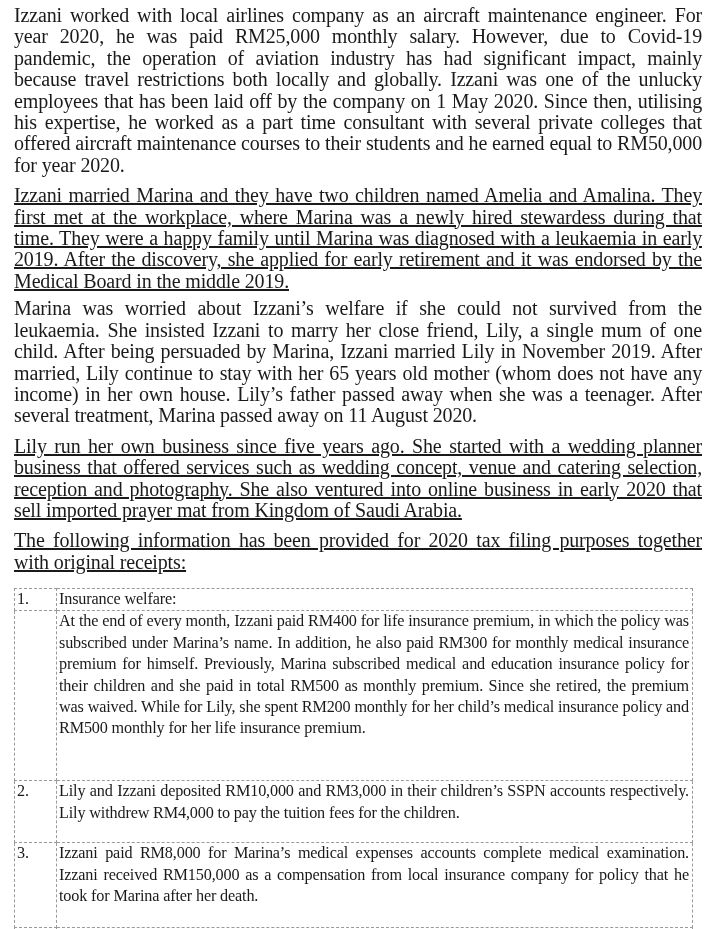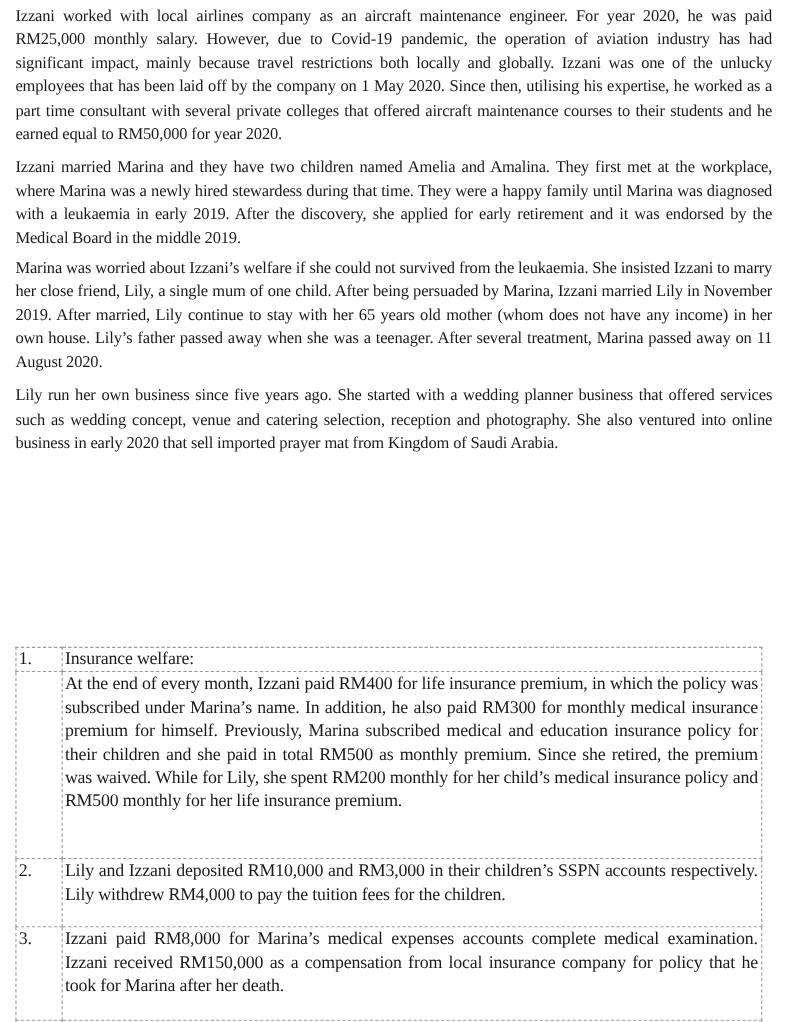--- a/index.html
+++ b/index.html
@@ -3,25 +3,25 @@
 <meta charset="utf-8">
 <style>
   html, body { margin: 0; padding: 0; background: #ffffff; }
   body {
     width: 722px; height: 929px; overflow: hidden; position: relative;
     font-family: "Liberation Serif", "DejaVu Serif", serif;
     color: #1a1a1a;
   }
   .page { position: absolute; left: 14px; top: 0; width: 688px; }
   .para {
-    font-size: 15px; line-height: 21.4px; text-align: justify;
+    font-size: 20px; line-height: 21.4px; text-align: justify;
     margin: 6px 0 0 0; letter-spacing: -0.15px;
   }
   .para.first { margin-top: 5px; }
-  .gap { margin-top: 9px; }
+  .gap { margin-top: 9px; text-decoration: underline; }
   table.info {
     position: absolute; left: 14px; top: 588px; width: 679px;
     border-collapse: collapse; font-size: 16.2px; line-height: 21.4px;
     letter-spacing: -0.15px;
   }
   table.info td {
     border: 1px dashed #9a9a9a; vertical-align: top; padding: 0 3px 0 2px;
   }
   td.num { width: 36px; padding-left: 0; }
   td.body { text-align: justify; padding-left: 9px; padding-right: 3px; }
@@ -32,20 +32,21 @@
   tr.r4 td { height: 10px; }
 </style>
 </head>
 <body>
 
 <div class="page">
   <p class="para first">Izzani worked with local airlines company as an aircraft maintenance engineer. For year 2020, he was paid RM25,000 monthly salary. However, due to Covid-19 pandemic, the operation of aviation industry has had significant impact, mainly because travel restrictions both locally and globally. Izzani was one of the unlucky employees that has been laid off by the company on 1 May 2020. Since then, utilising his expertise, he worked as a part time consultant with several private colleges that offered aircraft maintenance courses to their students and he earned equal to RM50,000 for year 2020.</p>
   <p class="para gap">Izzani married Marina and they have two children named Amelia and Amalina. They first met at the workplace, where Marina was a newly hired stewardess during that time. They were a happy family until Marina was diagnosed with a leukaemia in early 2019. After the discovery, she applied for early retirement and it was endorsed by the Medical Board in the middle 2019.</p>
   <p class="para">Marina was worried about Izzani’s welfare if she could not survived from the leukaemia. She insisted Izzani to marry her close friend, Lily, a single mum of one child. After being persuaded by Marina, Izzani married Lily in November 2019. After married, Lily continue to stay with her 65 years old mother (whom does not have any income) in her own house. Lily’s father passed away when she was a teenager. After several treatment, Marina passed away on 11 August 2020.</p>
   <p class="para gap">Lily run her own business since five years ago. She started with a wedding planner business that offered services such as wedding concept, venue and catering selection, reception and photography. She also ventured into online business in early 2020 that sell imported prayer mat from Kingdom of Saudi Arabia.</p>
+  <p class="para gap">The following information has been provided for 2020 tax filing purposes together with original receipts:</p>
 </div>
 
 <table class="info">
   <tbody>
       <tr class="r1h">
     <td class="num">1.</td>
     <td class="body">Insurance welfare:</td>
   </tr>
   <tr class="r1b">
     <td class="num"></td>

